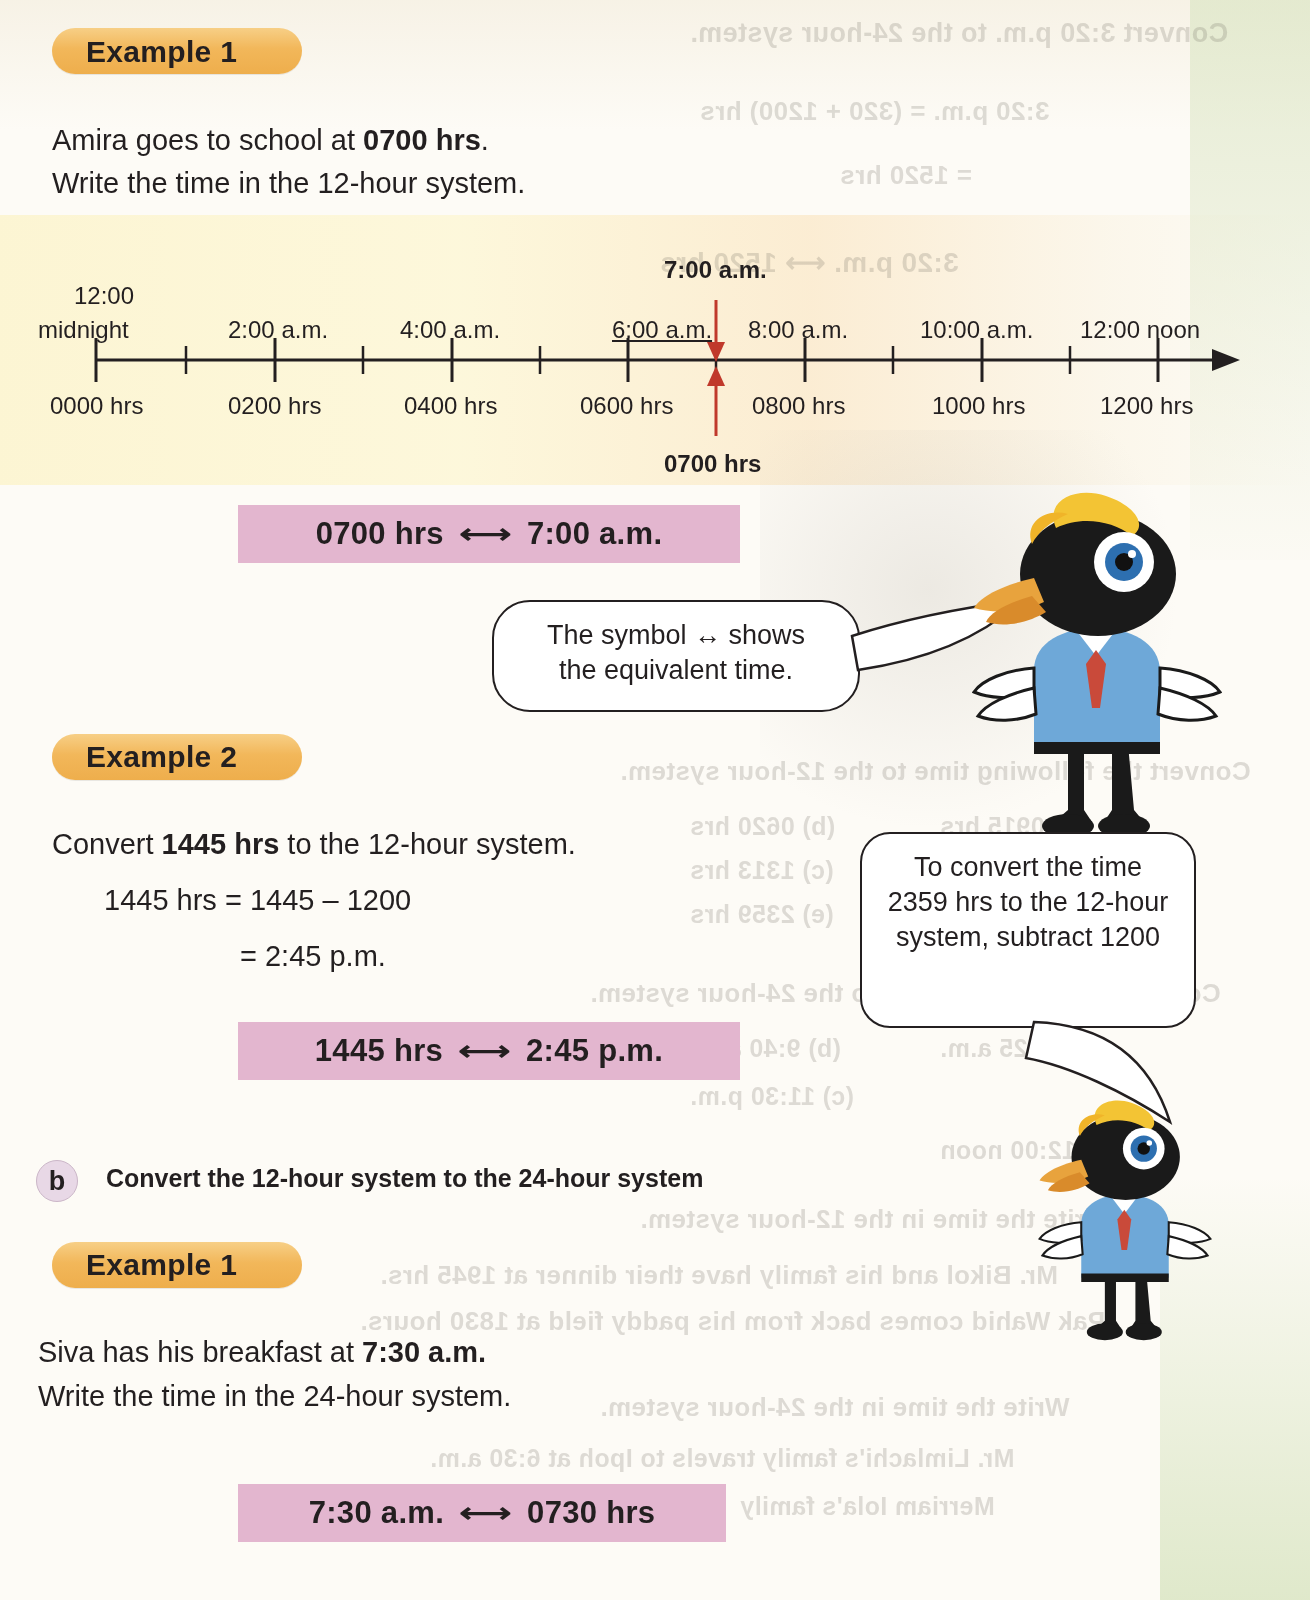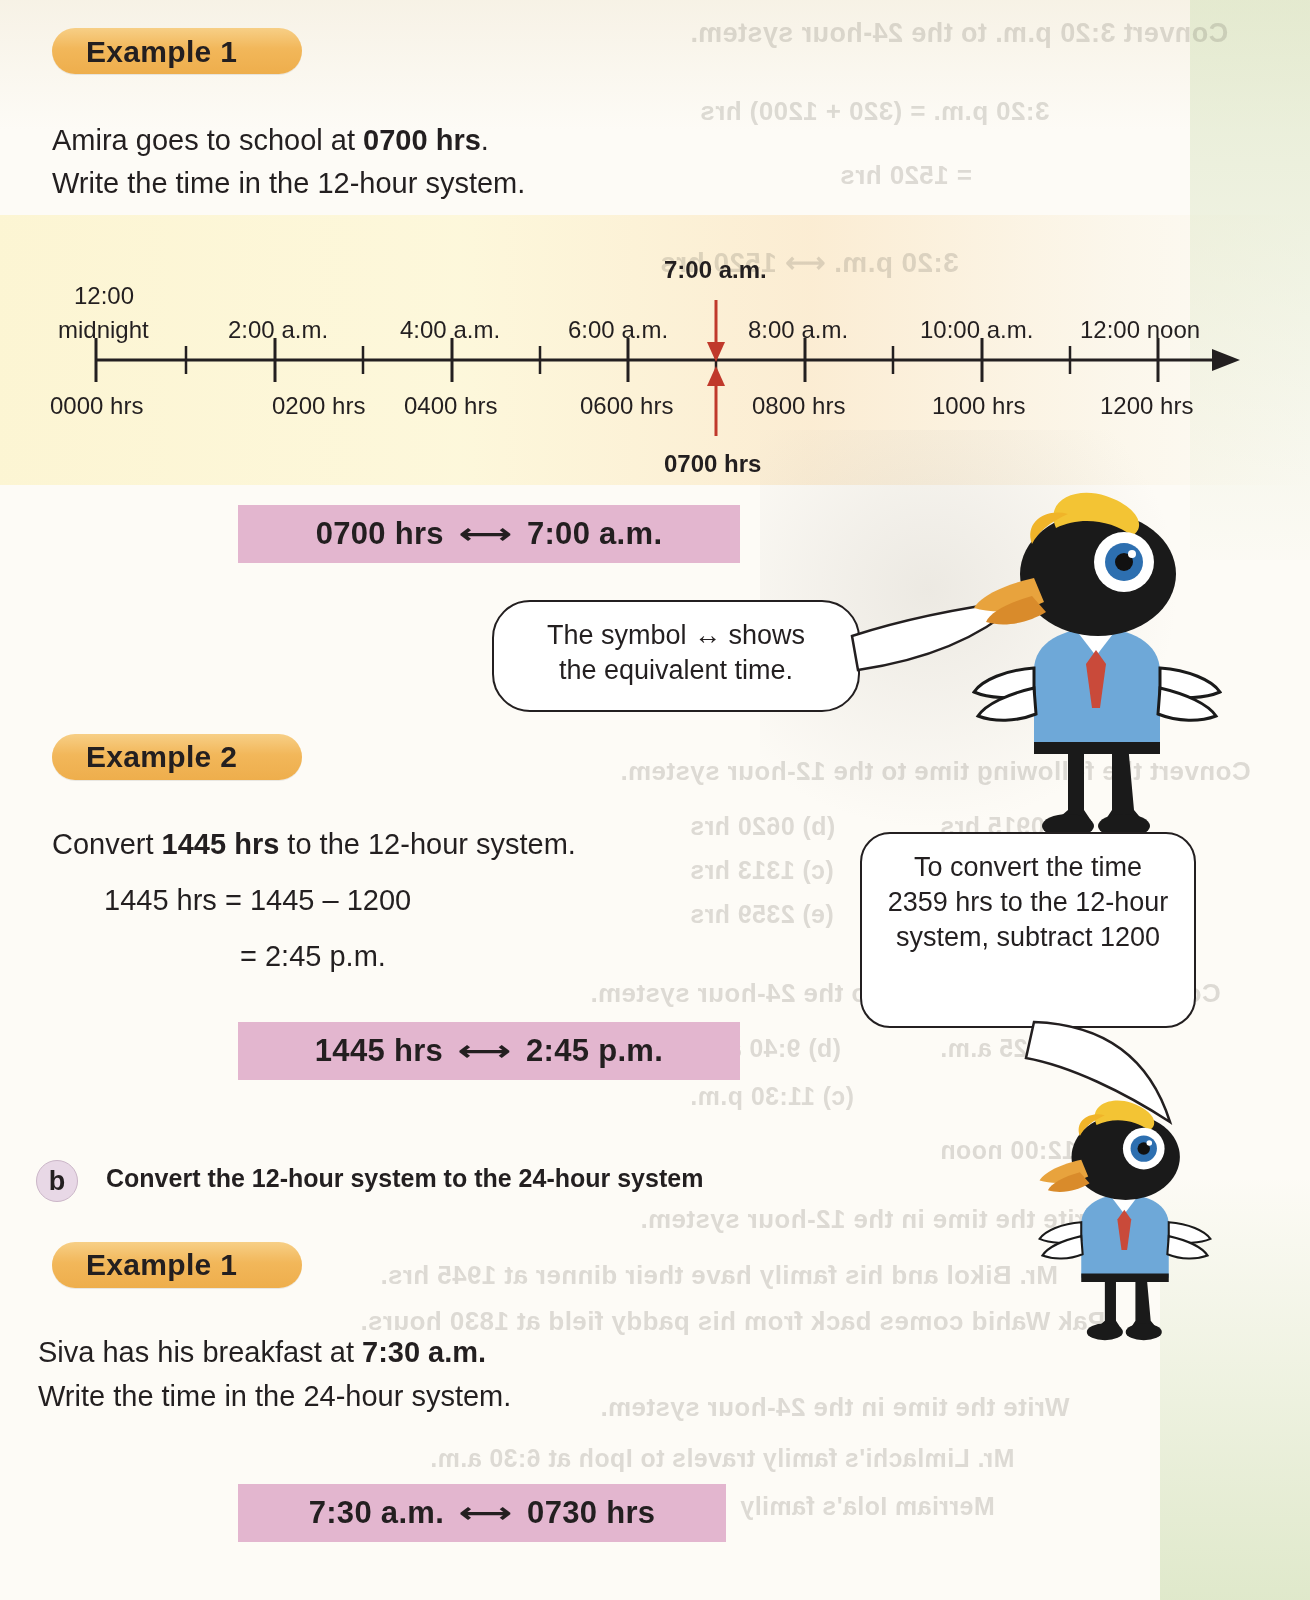--- a/index.html
+++ b/index.html
@@ -215,31 +215,31 @@
     <line x1="716" y1="60" x2="716" y2="108" stroke="#c0392b" stroke-width="3"></line>
     <polygon points="707,102 725,102 716,122" fill="#c0392b"></polygon>
     <line x1="716" y1="196" x2="716" y2="140" stroke="#c0392b" stroke-width="3"></line>
     <polygon points="707,146 725,146 716,126" fill="#c0392b"></polygon>
   </svg>
 
   <div class="tl-label strong" style="left:664px; top:16px;">7:00 a.m.</div>
   <div class="tl-label strong" style="left:664px; top:210px;">0700 hrs</div>
 
   <div class="tl-label" style="left:74px; top:42px;">12:00</div>
-  <div class="tl-label" style="left:58px; top:76px;text-align:right;">midnight</div>
+  <div class="tl-label" style="left:38px; top:76px;text-align:right;">midnight</div>
 
   <div class="tl-label" style="left:228px; top:76px;">2:00 a.m.</div>
   <div class="tl-label" style="left:400px; top:76px;">4:00 a.m.</div>
-  <div class="tl-label" style="left:568px; top:76px;">6:00 a.m.</div>
+  <div class="tl-label" style="left:612px; top:76px;text-decoration:underline;">6:00 a.m.</div>
   <div class="tl-label" style="left:748px; top:76px;">8:00 a.m.</div>
   <div class="tl-label" style="left:920px; top:76px;">10:00 a.m.</div>
   <div class="tl-label" style="left:1080px; top:76px;">12:00 noon</div>
 
   <div class="tl-label" style="left:50px; top:152px;">0000 hrs</div>
-  <div class="tl-label" style="left:228px; top:152px;margin-left:44px;">0200 hrs</div>
+  <div class="tl-label" style="left:228px; top:152px;">0200 hrs</div>
   <div class="tl-label" style="left:404px; top:152px;">0400 hrs</div>
   <div class="tl-label" style="left:580px; top:152px;">0600 hrs</div>
   <div class="tl-label" style="left:752px; top:152px;">0800 hrs</div>
   <div class="tl-label" style="left:932px; top:152px;">1000 hrs</div>
   <div class="tl-label" style="left:1100px; top:152px;text-align:center;">1200 hrs</div>
 </div>
 
 <div class="answer-strip" style="left:238px; top:505px; width:502px; height:58px;">
   <span>0700 hrs</span>
   <span class="dbl-arrow">⟷</span>

